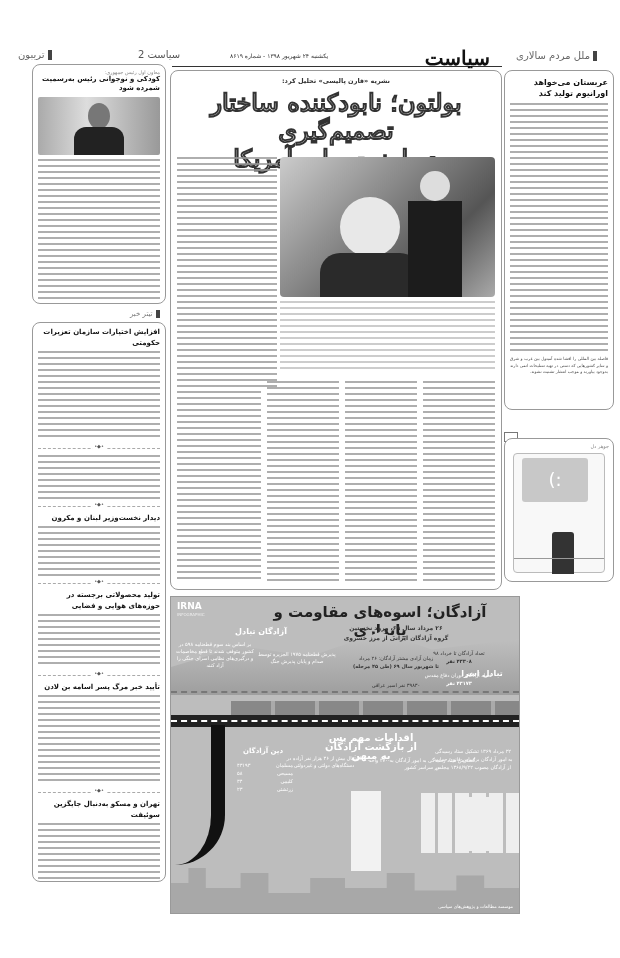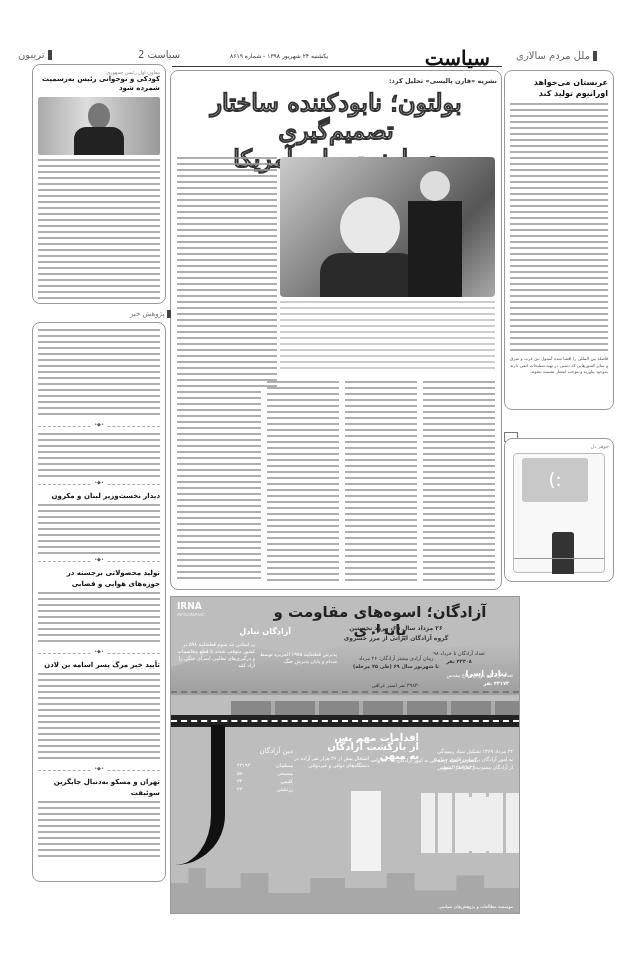--- a/index.html
+++ b/index.html
@@ -19,21 +19,21 @@
 .h-sm{font-size:8px;font-weight:bold;color:#111;line-height:11px}
 .kicker{font-size:5px;color:#888}
 .sep{height:6px;position:relative;margin:4px 0}
 .sep:before{content:"";position:absolute;left:0;right:0;top:3px;height:1px;border-top:1px dashed #aaa}
 .sep:after{content:"•◆•";position:absolute;left:50%;top:-2px;transform:translateX(-50%);font-size:5px;background:#fff;padding:0 2px;color:#555}
 .main-title{font-family:"DejaVu Serif",serif;font-size:24px;font-weight:bold;color:#fff;-webkit-text-stroke:1px #333;text-align:center;line-height:28px}
 .photo{background:linear-gradient(135deg,#ccc,#888 40%,#555 70%,#aaa)}
 .info{background:#bdbdbd}
 .info-title{font-size:15px;font-weight:bold;color:#222;text-align:center}
 .info-t{font-size:6px;color:#333;text-align:center;line-height:9px}
-.info-w{font-size:6px;color:#fff;line-height:9px}
+.info-w{font-size:6px;color:#fff;text-align:center;line-height:9px}
 </style>
 </head>
 <body>
 
 <div class="abs masthead">
   <div class="mh-line"></div>
   <span class="mh-sec"><span class="bar"></span><span>ملل مردم سالاری</span></span>
   <span class="mh-brand">سیاست</span>
   <span class="mh-date">یکشنبه ۲۴ شهریور ۱۳۹۸ - شماره ۸۶۱۹</span>
   <span class="mh-page">سیاست 2</span>
@@ -49,21 +49,21 @@
 <div class="abs box" style="top:438px;right:6px;width:110px;height:144px;padding:4px">
   <div class="kicker" style="text-align:right">جوهر دل</div>
   <div style="position:absolute;top:14px;left:8px;right:8px;bottom:8px;border:1px solid #bbb;border-radius:4px;background:#f8f8f8">
     <div style="position:absolute;top:4px;left:8px;right:16px;height:44px;background:#c8c8c8;border-radius:3px;text-align:center;font-size:18px;color:#fff;line-height:44px">:)</div>
     <div style="position:absolute;top:78px;left:38px;width:22px;height:42px;background:#333;border-radius:3px 3px 0 0"></div>
     <div style="position:absolute;top:104px;left:0;right:0;height:1px;background:#999"></div>
   </div>
 </div>
 
 <div class="abs box" style="top:70px;left:170px;width:332px;height:520px;padding:4px">
-  <div style="font-size:6.5px;font-weight:bold;color:#333;margin-top:2px">نشریه «فارن پالیسی» تحلیل کرد:</div>
+  <div style="text-align:center;font-size:6.5px;font-weight:bold;color:#333;margin-top:2px">نشریه «فارن پالیسی» تحلیل کرد:</div>
   <div class="main-title" style="margin-top:4px">بولتون؛ نابودکننده ساختار تصمیم‌گیری</div>
   <div class="main-title">در امنیت ملی آمریکا</div>
   <div class="abs photo" style="top:86px;right:6px;width:215px;height:140px;border-radius:4px">
     <div style="position:absolute;left:60px;top:40px;width:60px;height:60px;border-radius:50%;background:#e8e8e8"></div>
     <div style="position:absolute;left:40px;top:96px;width:100px;height:44px;background:#2a2a2a;border-radius:20px 20px 0 0"></div>
     <div style="position:absolute;left:140px;top:14px;width:30px;height:30px;border-radius:50%;background:#ddd"></div>
     <div style="position:absolute;left:128px;top:44px;width:54px;height:96px;background:#1c1c1c"></div>
   </div>
   <div class="abs txt lines" style="top:86px;left:6px;width:100px;height:230px"></div>
   <div class="abs txt lines" style="top:230px;right:6px;width:215px;height:70px;opacity:.5"></div>
@@ -76,23 +76,24 @@
 <div class="abs box" style="top:64px;left:32px;width:134px;height:240px;padding:4px 5px">
   <div class="kicker" style="text-align:right">معاون اول رئیس جمهوری:</div>
   <div class="h-sm" style="font-size:7px;line-height:9px">کودکی و نوجوانی رئیس به‌رسمیت شمرده شود</div>
   <div style="margin-top:4px;height:58px;background:linear-gradient(90deg,#aaa,#ddd 40%,#999);border-radius:2px;position:relative">
     <div style="position:absolute;left:50px;top:6px;width:22px;height:26px;background:#777;border-radius:50%"></div>
     <div style="position:absolute;left:36px;top:30px;width:50px;height:28px;background:#222;border-radius:12px 12px 0 0"></div>
   </div>
   <div class="txt lines" style="margin-top:4px;height:140px"></div>
 </div>
 
-<div class="abs" style="top:310px;left:130px;font-size:7px;color:#777"><span class="bar" style="height:8px"></span><span>پژوهش خبر</span></div>
+<div class="abs" style="top:310px;left:130px;font-size:7px;color:#777"><span class="bar" style="height:8px"></span><span>تیتر خبر</span></div>
 
 <div class="abs box" style="top:322px;left:32px;width:134px;height:560px;padding:4px 5px">
+  <div class="h-sm" style="font-size:7px">افزایش اختیارات سازمان تعزیرات حکومتی</div>
   <div class="txt lines" style="height:90px;margin-top:2px"></div>
   <div class="sep"></div>
   <div class="txt lines" style="height:44px;margin-top:2px"></div>
   <div class="sep"></div>
   <div class="h-sm" style="font-size:7px">دیدار نخست‌وزیر لبنان و مکرون</div>
   <div class="txt lines" style="height:50px;margin-top:2px"></div>
   <div class="sep"></div>
   <div class="h-sm" style="font-size:7px">تولید محصولاتی برجسته در حوزه‌های هوایی و فضایی</div>
   <div class="txt lines" style="height:54px;margin-top:2px"></div>
   <div class="sep"></div>
@@ -124,21 +125,21 @@
   <div style="position:absolute;top:94px;left:0;right:0;height:4px;border-top:2px dashed #777"></div>
   <div style="position:absolute;top:118px;left:0;right:0;height:12px;background:#222">
       <div style="margin-top:5px;border-top:2px dashed #fff"></div>
     </div>
   <div style="position:absolute;top:104px;left:60px;width:360px;height:14px;background:repeating-linear-gradient(90deg,#888 0,#888 40px,#aaa 40px,#aaa 44px)"></div>
   <div class="info-w" style="position:absolute;top:136px;left:152px;right:100px;font-size:10px;font-weight:bold">اقدامات مهم پس از بازگشت آزادگان به میهن</div>
   <div class="info-w" style="position:absolute;top:150px;right:6px;width:80px;font-size:5px;line-height:8px">۲۲ مرداد ۱۳۶۹ تشکیل ستاد رسیدگی به امور آزادگان براساس قانون حمایت از آزادگان مصوب ۱۳۶۸/۹/۲۲ مجلس</div>
   <div class="info-w" style="position:absolute;top:160px;left:196px;width:110px;font-size:5px;line-height:7px">گسترش ستاد رسیدگی به امور آزادگان به ۲۷۰ واحد در سراسر کشور</div>
   <div class="info-w" style="position:absolute;top:160px;left:150px;width:2px;height:1px"></div>
   <div class="info-w" style="position:absolute;top:158px;left:108px;width:90px;font-size:5px;line-height:7px">اشتغال بیش از ۳۶ هزار نفر آزاده در دستگاه‌های دولتی و غیردولتی</div>
-  <div class="info-w" style="position:absolute;top:150px;left:62px;width:60px;font-size:7px;font-weight:normal">دین آزادگان</div>
+  <div class="info-w" style="position:absolute;top:150px;left:62px;width:60px;font-size:7px;font-weight:bold">دین آزادگان</div>
   <div style="position:absolute;top:164px;left:66px;width:56px">
     <div style="display:flex;justify-content:space-between;font-size:5px;color:#fff;line-height:8px">
         <span>مسلمان</span>
         <span>۴۳۱۹۳</span>
       </div>
     <div style="display:flex;justify-content:space-between;font-size:5px;color:#fff;line-height:8px">
         <span>مسیحی</span>
         <span>۵۸</span>
       </div>
     <div style="display:flex;justify-content:space-between;font-size:5px;color:#fff;line-height:8px">

